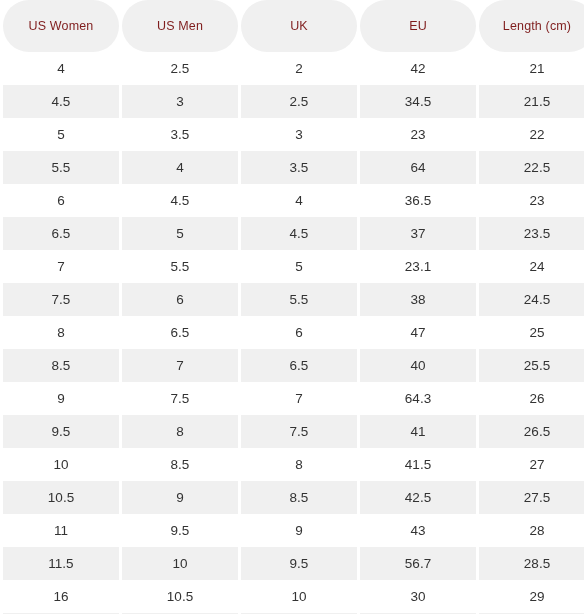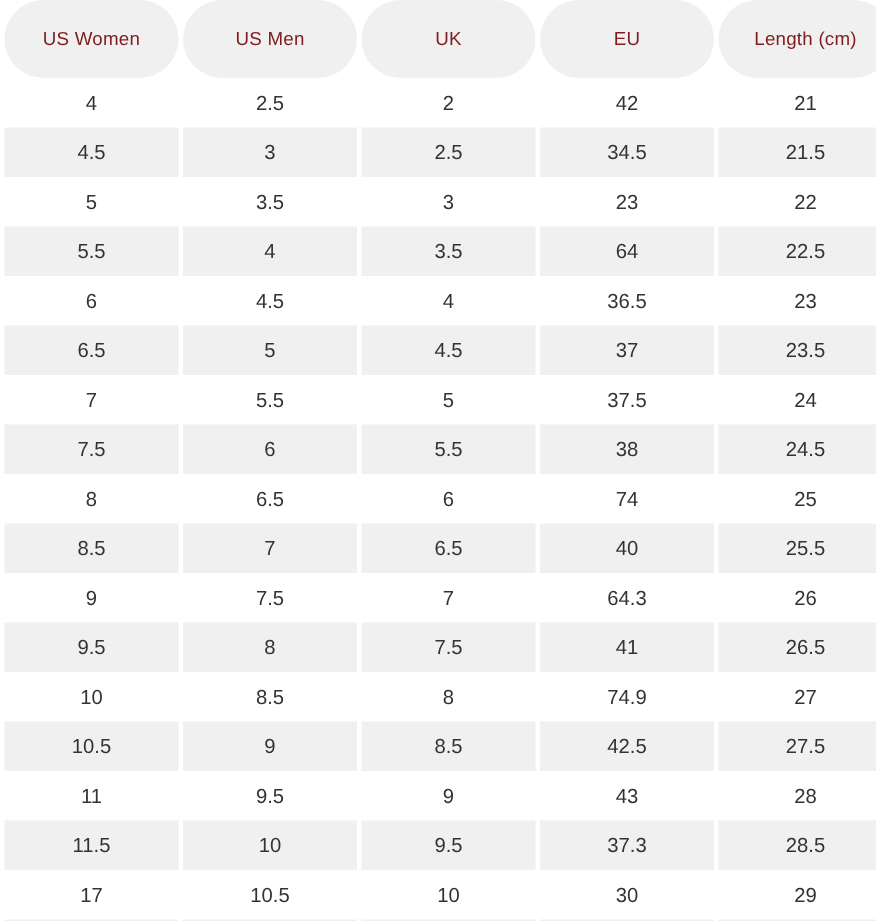--- a/index.html
+++ b/index.html
@@ -110,35 +110,35 @@
         <td>6.5</td>
         <td>5</td>
         <td>4.5</td>
         <td>37</td>
         <td>23.5</td>
       </tr>
       <tr>
         <td>7</td>
         <td>5.5</td>
         <td>5</td>
-        <td>37.5</td>
+        <td>23.1</td>
         <td>24</td>
       </tr>
       <tr class="row-alt">
         <td>7.5</td>
         <td>6</td>
         <td>5.5</td>
         <td>38</td>
         <td>24.5</td>
       </tr>
       <tr>
         <td>8</td>
         <td>6.5</td>
         <td>6</td>
-        <td>74</td>
+        <td>47</td>
         <td>25</td>
       </tr>
       <tr class="row-alt">
         <td>8.5</td>
         <td>7</td>
         <td>6.5</td>
         <td>40</td>
         <td>25.5</td>
       </tr>
       <tr>
@@ -152,46 +152,46 @@
         <td>9.5</td>
         <td>8</td>
         <td>7.5</td>
         <td>41</td>
         <td>26.5</td>
       </tr>
       <tr>
         <td>10</td>
         <td>8.5</td>
         <td>8</td>
-        <td>74.9</td>
+        <td>41.5</td>
         <td>27</td>
       </tr>
       <tr class="row-alt">
         <td>10.5</td>
         <td>9</td>
         <td>8.5</td>
         <td>42.5</td>
         <td>27.5</td>
       </tr>
       <tr>
         <td>11</td>
         <td>9.5</td>
         <td>9</td>
         <td>43</td>
         <td>28</td>
       </tr>
       <tr class="row-alt">
         <td>11.5</td>
         <td>10</td>
         <td>9.5</td>
-        <td>37.3</td>
+        <td>56.7</td>
         <td>28.5</td>
       </tr>
       <tr>
-        <td>17</td>
+        <td>16</td>
         <td>10.5</td>
         <td>10</td>
         <td>30</td>
         <td>29</td>
       </tr>
       <tr class="row-alt">
         <td></td>
         <td></td>
         <td></td>
         <td></td>

